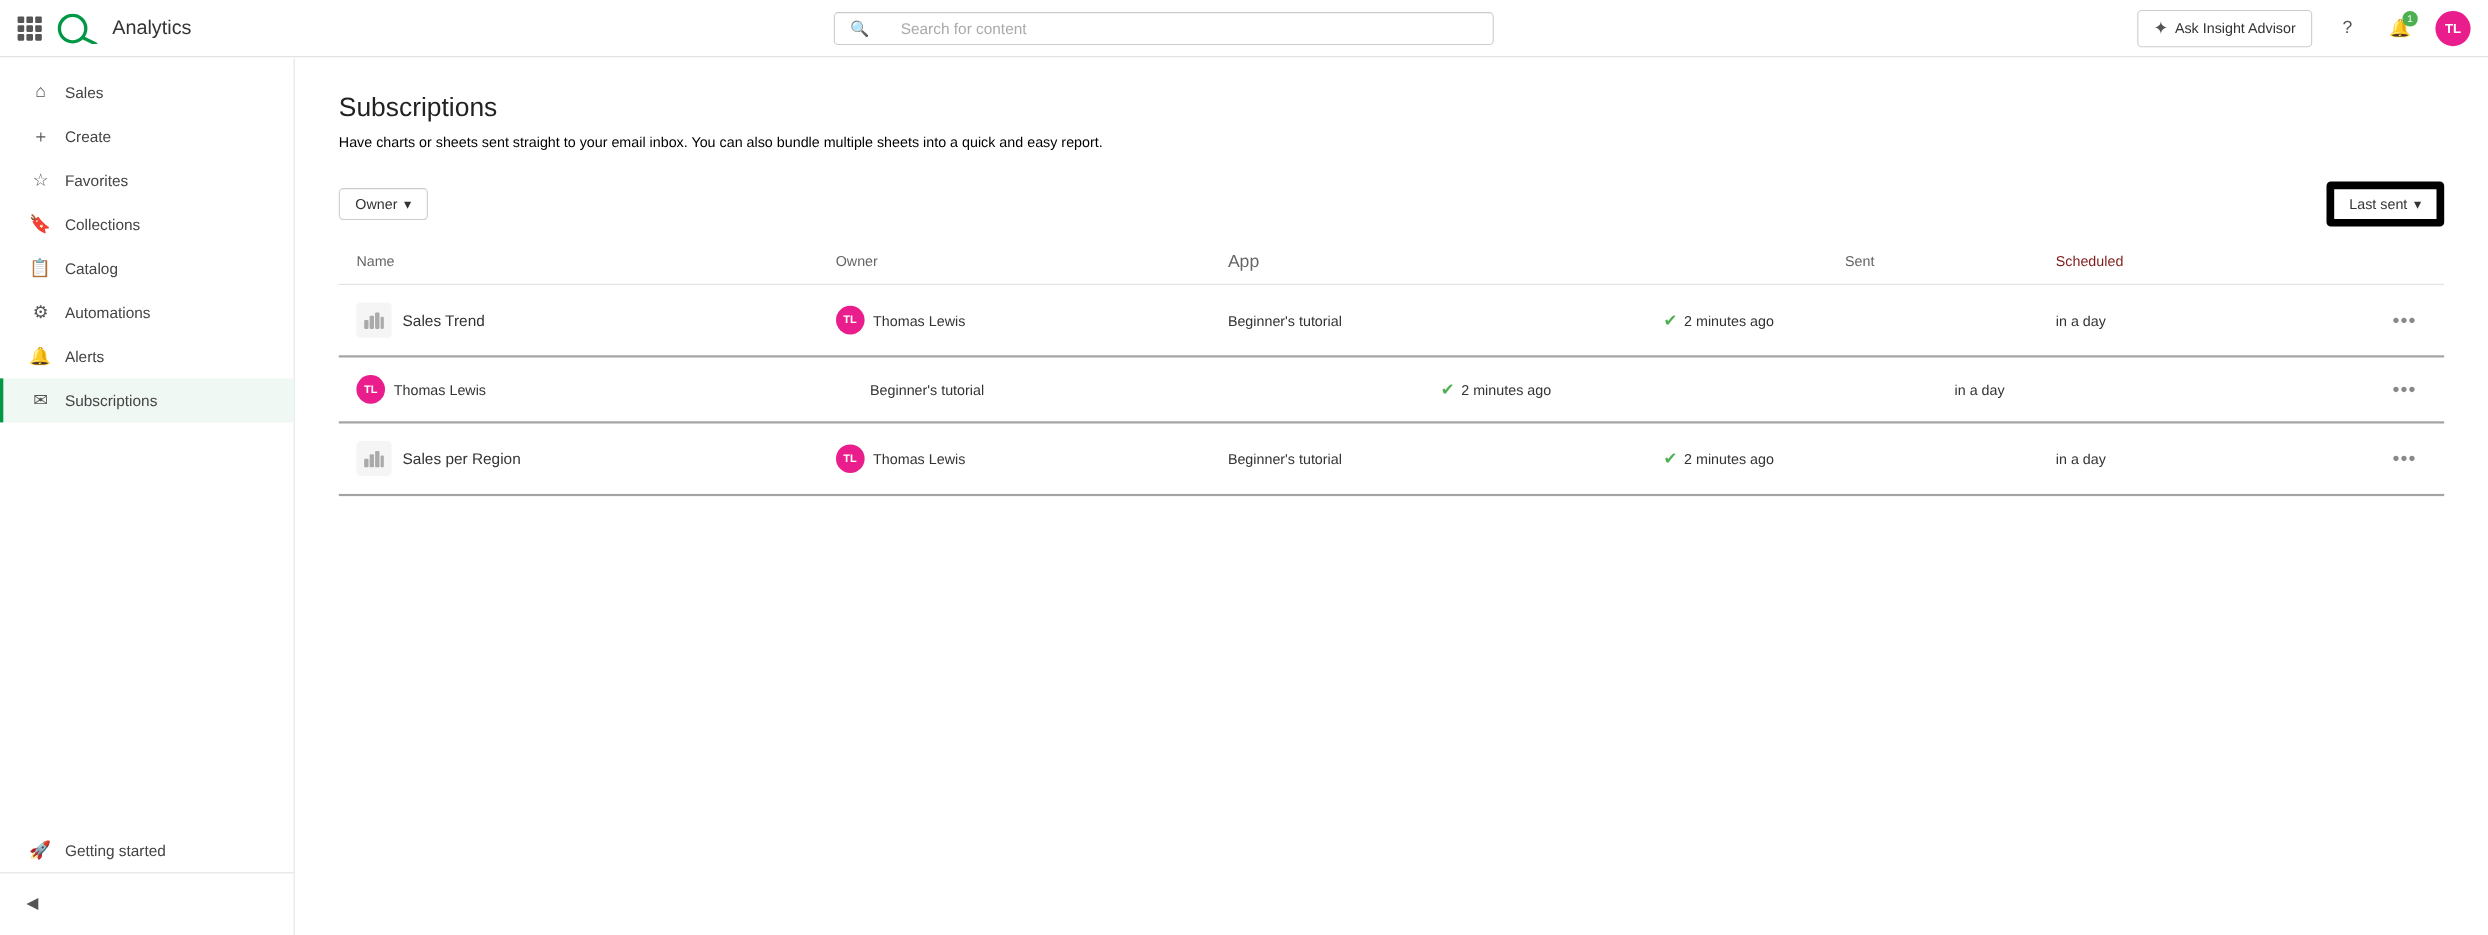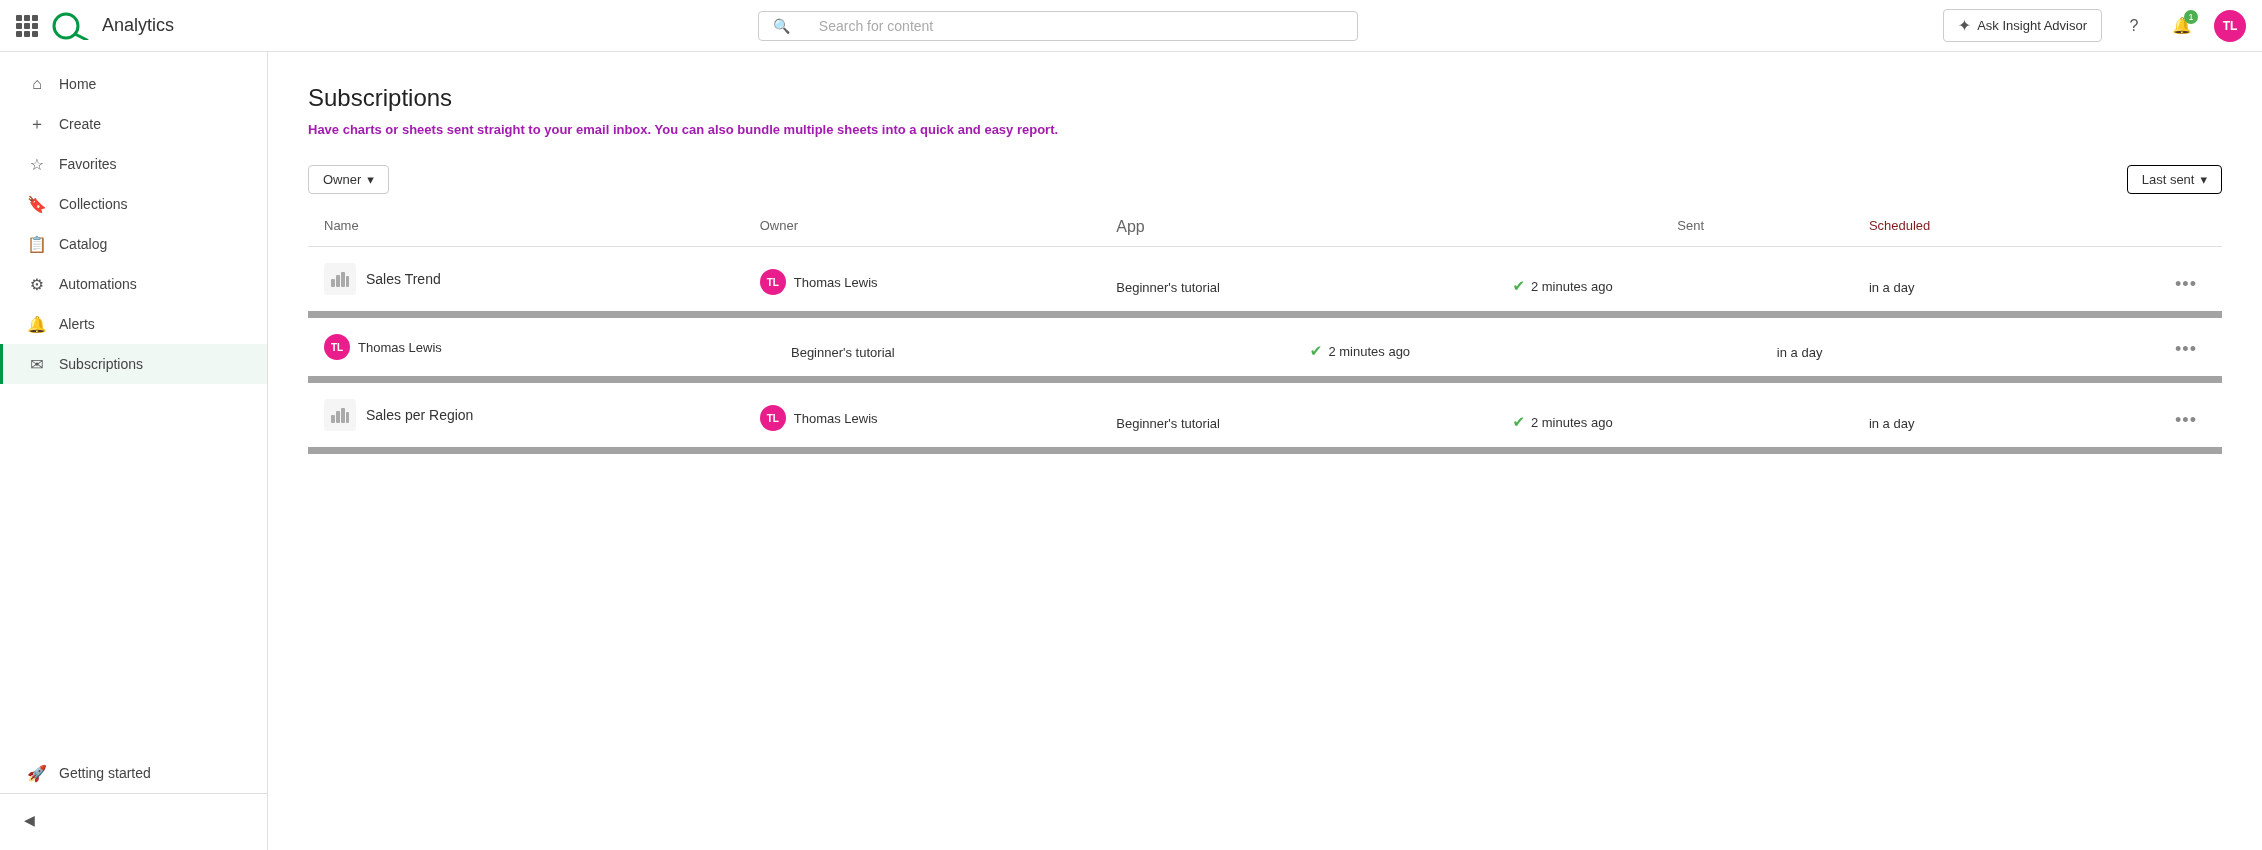--- a/index.html
+++ b/index.html
@@ -67,45 +67,45 @@
     .nav-item.active { border-left-color: #009845; background: #f0f8f4; font-weight: 500; }
     .nav-item .nav-icon { width: 20px; height: 20px; display: flex; align-items: center; justify-content: center; color: #555; font-size: 16px; flex-shrink: 0; }
     .nav-spacer { flex: 1; }
     .nav-bottom { border-top: 1px solid #e0e0e0; padding-top: 8px; }
     .collapse-btn { display: flex; align-items: center; gap: 12px; padding: 10px 24px; cursor: pointer; color: #555; }
 
     
     .main { flex: 1; overflow-y: auto; background: #fff; padding: 32px 40px; }
 
     .page-title { font-size: 24px; font-weight: 500; color: #222; margin-bottom: 10px; }
-    .page-desc { font-size: 13px; color: #a21caf; margin-bottom: 28px; font-weight: bold; }
+    .page-desc { font-size: 13px; color: #000000; margin-bottom: 28px; }
 
     
     .filter-bar { display: flex; align-items: center; justify-content: space-between; margin-bottom: 24px; }
     .owner-btn {
       display: flex; align-items: center; gap: 6px;
       border: 1px solid #ccc; border-radius: 4px; padding: 6px 14px;
       background: #fff; cursor: pointer; font-size: 13px; color: #333;
     }
     .last-sent-btn {
       display: flex; align-items: center; gap: 6px;
-      border: 1px solid #000000; border-radius: 4px; padding: 6px 14px;
+      border: 7px solid #000000; border-radius: 4px; padding: 6px 14px;
       background: #fff; cursor: pointer; font-size: 13px; color: #333;
     }
     .table-header { display: flex; border-bottom: 1px solid #e0e0e0; padding: 0 16px 10px; }
     .col-name { flex: 2.2; font-size: 13px; color: #666; font-weight: 500; }
     .col-owner { flex: 1.8; font-size: 13px; color: #666; font-weight: 500; }
     .col-app { flex: 2; font-size: 16px; color: #666; font-weight: 500; }
     .col-sent { flex: 1.8; font-size: 13px; color: #666; font-weight: 500; text-align: center; }
     .col-scheduled { flex: 1.5; font-size: 13px; color: #7f1d1d; font-weight: 500; }
     .col-actions { width: 40px; }
 
     .table-row {
-      display: flex; align-items: flex-end; padding: 16px 16px;
-      border-bottom: 7px solid #a3a3a3; cursor: default;
+      display: flex; align-items: center; padding: 16px 16px;
+      border-bottom: 2px solid #a3a3a3; cursor: default;
     }
 
     .row-name { flex: 2.2; display: flex; align-items: center; gap: 10px; font-size: 14px; color: #333; font-weight: 500; }
     .row-owner { flex: 1.8; display: flex; align-items: center; gap: 8px; font-size: 13px; color: #333; }
     .row-app { flex: 2; font-size: 13px; color: #333; }
     .row-sent { flex: 1.8; display: flex; align-items: center; gap: 6px; font-size: 13px; color: #333; }
     .row-scheduled { flex: 1.5; font-size: 13px; color: #333; }
     .row-actions { width: 40px; display: flex; justify-content: center; }
 
     .chart-icon {
@@ -166,21 +166,21 @@
     </div>
     <div class="avatar">TL</div>
   </div>
 </header>
 
 <div class="layout">
 
   <nav class="sidebar">
     <div class="nav-item">
       <span class="nav-icon">⌂</span>
-      <span>Home</span>
+      <span>Sales</span>
     </div>
     <div class="nav-item">
       <span class="nav-icon">＋</span>
       <span>Create</span>
     </div>
     <div class="nav-item">
       <span class="nav-icon">☆</span>
       <span>Favorites</span>
     </div>
     <div class="nav-item">

